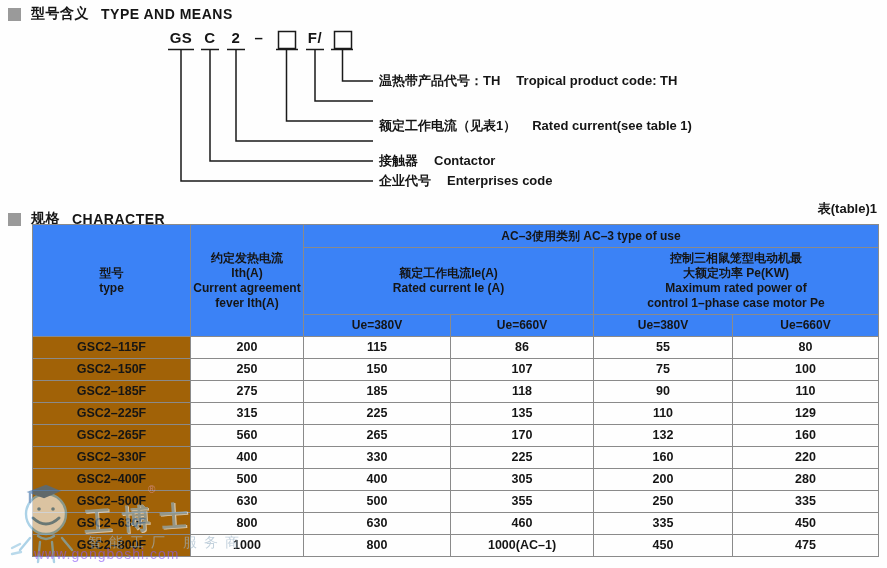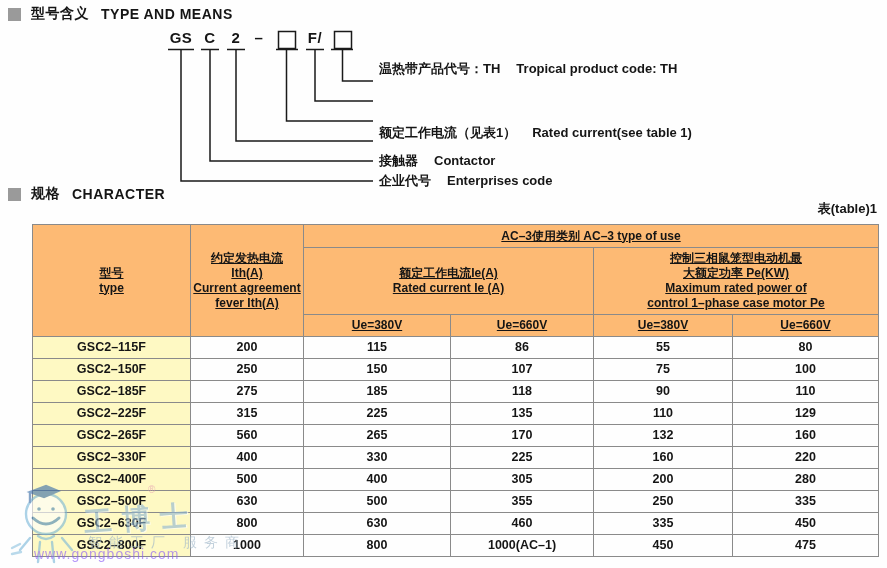--- a/index.html
+++ b/index.html
@@ -19,22 +19,22 @@
   .tok{position:absolute;top:0;height:20px;line-height:20px;font-size:15px;font-weight:bold;text-align:center;letter-spacing:.5px;}
   .dlabel{position:absolute;left:379px;height:18px;line-height:18px;font-size:13px;font-weight:bold;white-space:nowrap;}
   .dlabel .zh{margin-right:16px;}
 
   
   #caption{position:absolute;top:200px;right:10px;font-size:13px;font-weight:bold;}
   #spec-wrap{position:absolute;left:32px;top:224px;}
   table{border-collapse:collapse;table-layout:fixed;}
   td{border:1px solid #8a8a8a;text-align:center;vertical-align:middle;
      font-size:12px;font-weight:bold;padding:0 2px;line-height:15px;}
-  td.hd{background:#fdba74;text-decoration:underline;}
-  td.model-cell{background:#fef9c3;}
+  td.hd{background:#3b82f6;}
+  td.model-cell{background:#a16207;}
   tr.ac3-row td{height:22px;}
   tr.group-row td{height:66px;}
   tr.ue-row td{height:21px;}
   tbody.data td{height:21px;font-size:12.5px;}
   .hline{display:block;}
 
   
   #watermark{position:absolute;left:0;top:478px;width:330px;height:90px;z-index:5;pointer-events:none;opacity:.62;}
   #wm-brand{position:absolute;left:84px;top:22px;font-size:28px;font-weight:bold;color:#8fb6d4;
             transform:rotate(-4deg);letter-spacing:10px;text-shadow:1px 1px 0 #fff;}
@@ -72,35 +72,35 @@
       <path d="M210 21.5 V133 H373"></path>
       <path d="M181 21.5 V153 H373"></path>
     </g>
   </svg>
   <span class="tok" style="left:166px;width:30px;">GS</span>
   <span class="tok" style="left:200px;width:20px;">C</span>
   <span class="tok" style="left:226px;width:20px;">2</span>
   <span class="tok" style="left:248px;width:22px;">–</span>
   <span class="tok" style="left:304px;width:22px;">F/</span>
 
-  <div class="dlabel" style="top:32px;">
+  <div class="dlabel" style="top:44px;">
     <span class="zh">温热带产品代号：TH</span><span>Tropical product code: TH</span>
   </div>
-  <div class="dlabel" style="top:96px;">
+  <div class="dlabel" style="top:89px;">
     <span class="zh">额定工作电流（见表1）</span><span>Rated current(see table 1)</span>
   </div>
   <div class="dlabel" style="top:144px;">
     <span class="zh">企业代号</span><span>Enterprises code</span>
   </div>
   <div class="dlabel" style="top:124px;">
     <span class="zh">接触器</span><span>Contactor</span>
   </div>
 </div>
 
-<div class="sec-title" style="left:8px;top:185px;">
+<div class="sec-title" style="left:8px;top:210px;">
   <span class="sq"></span>
   <span>规格</span>
   <span class="en">CHARACTER</span>
 </div>
 
 <div id="caption">表(table)1</div>
 
 <div id="spec-wrap">
   <table>
     <colgroup>

